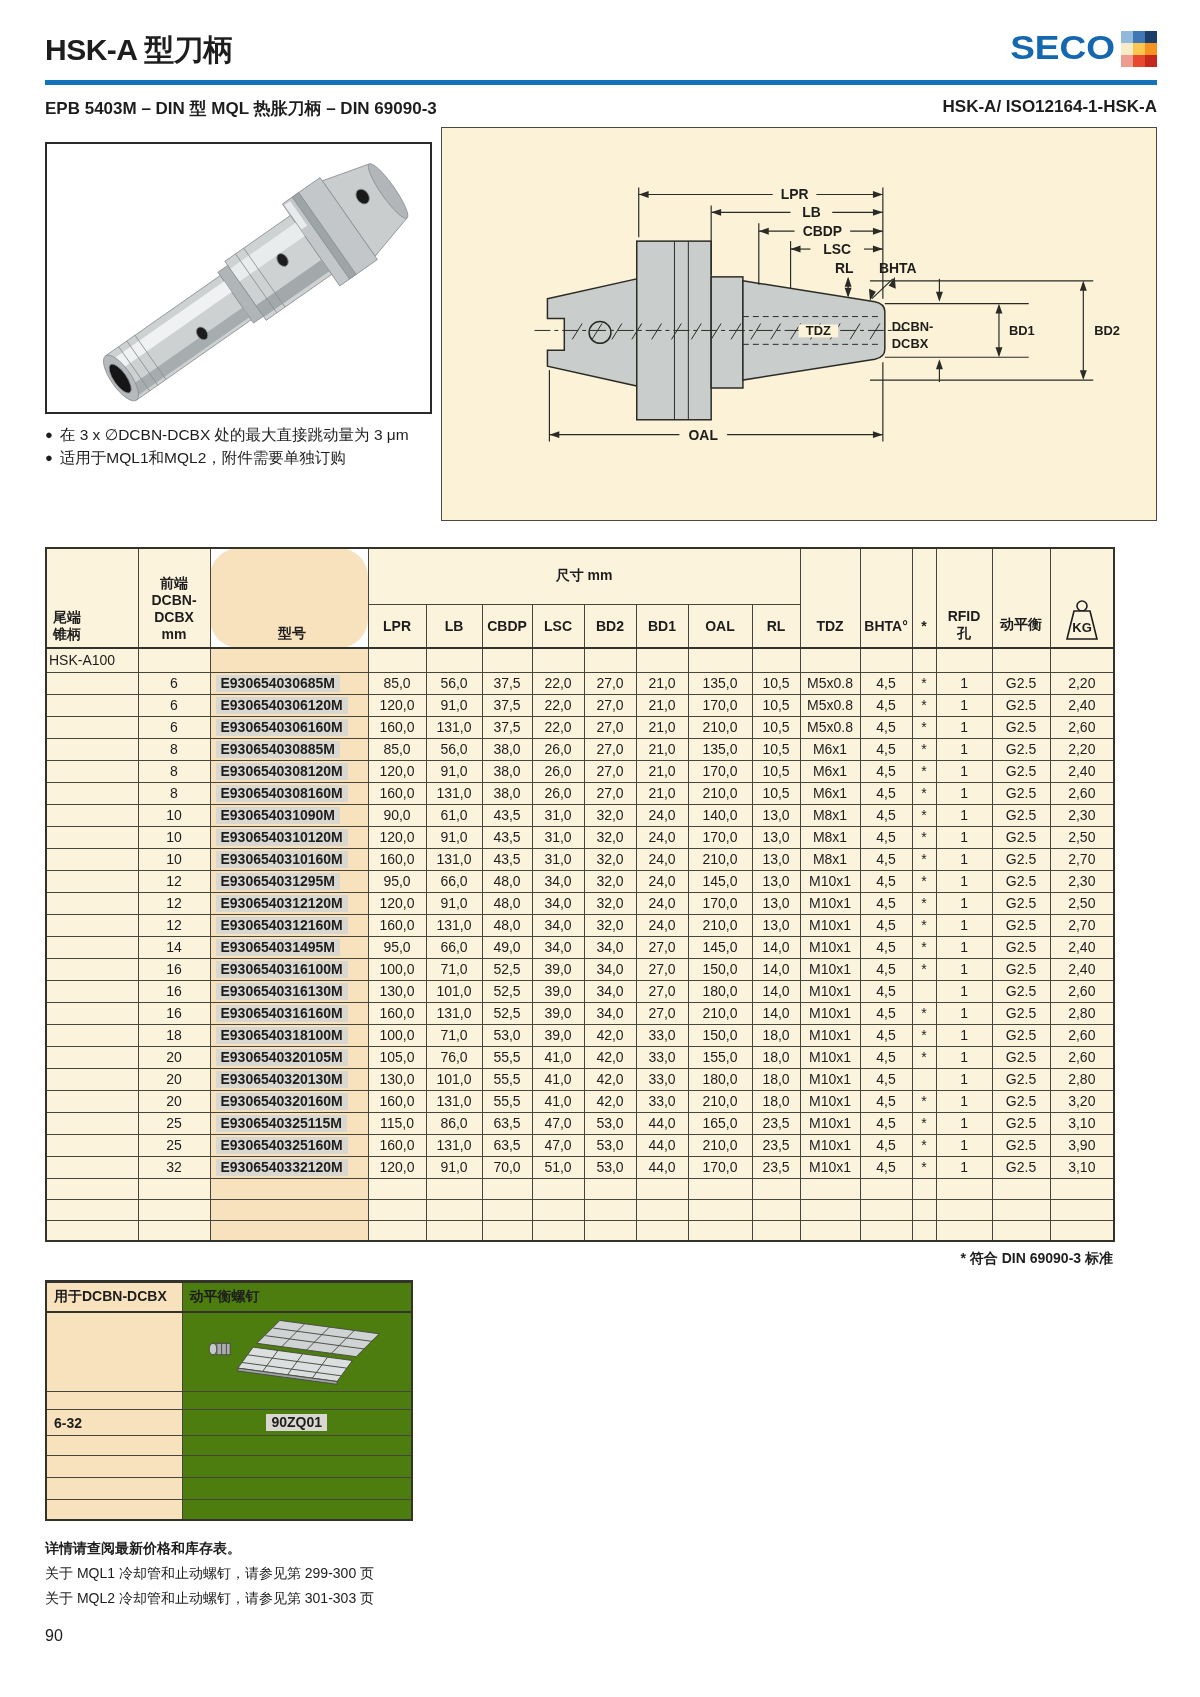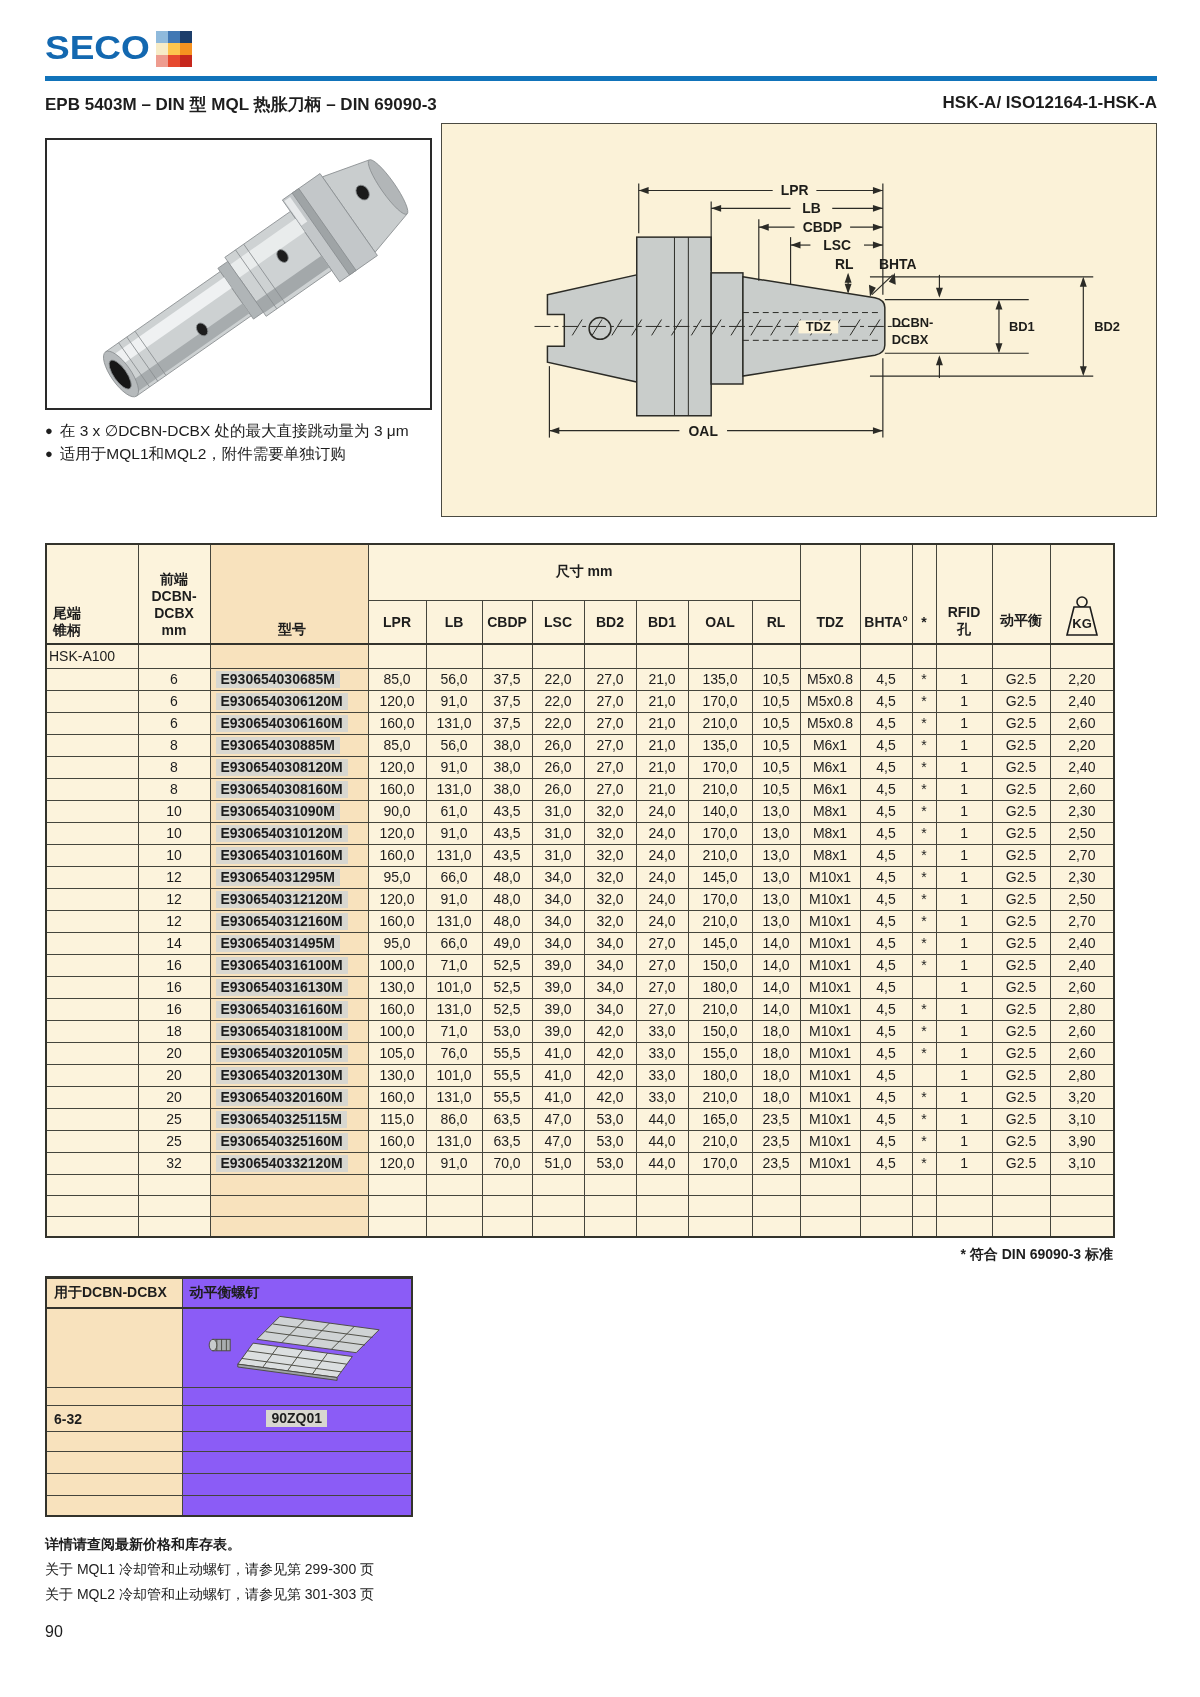--- a/index.html
+++ b/index.html
@@ -36,37 +36,37 @@
     border:1px solid #45453c; padding:0 2px; text-align:center; vertical-align:middle;
     background:#FCF3DC; overflow:hidden; white-space:nowrap;
   }
   table.main thead th { font-weight:bold; }
   table.main thead tr.hr1 th { height:56px; }
   table.main thead tr.hr2 th { height:44px; }
   table.main thead { border-bottom:2.5px solid #33332c; }
   .peach { background:#F8E2BD !important; }
   .h-tail { text-align:left !important; vertical-align:bottom !important; padding:0 0 4px 6px !important; white-space:pre-line !important; line-height:17px; }
   .h-front { vertical-align:bottom !important; white-space:pre-line !important; line-height:17px; padding-bottom:4px !important; }
-  .h-model { text-align:left; vertical-align:bottom !important; padding:0 0 4px 6px !important; }
+  .h-model { text-align:left; vertical-align:bottom !important; padding:0 0 4px 6px !important;border-radius:29px; }
   .h-bot { vertical-align:bottom !important; padding-bottom:13px !important; }
   .h-bot2 { vertical-align:bottom !important; white-space:pre-line !important; line-height:17px; padding-bottom:5px !important; }
   .h-kg { vertical-align:bottom !important; padding-bottom:3px !important; }
   table.main tbody td { height:22px; line-height:18px; }
   table.main tbody tr.group-row td { height:24px; }
   table.main tbody tr.group-row td:first-child { font-weight:normal; text-align:left; }
   table.main tbody tr.empty-row td { height:21px; }
   td.model-cell { text-align:left !important; padding-left:5px !important;margin-left:40px; }
   .hl { background:#D8D7D0; padding:0 5px; font-weight:bold; display:inline-block; line-height:17px; }
 
   .footnote { width:1068px; text-align:right; font-size:14px; font-weight:bold; margin-top:8px; }
 
   
   .acc-heading { font-size:20px; font-weight:normal; margin-top:28px; color:#222; }
   table.acc { border-collapse:collapse; table-layout:fixed; width:368px; margin-top:12px; border:2px solid #33332c; border-top-width:3px; font-size:14px; }
-  table.acc th, table.acc td { border:1px solid #45453c; background:#8b5cf6; overflow:hidden; white-space:nowrap; }
+  table.acc th, table.acc td { border:1px solid #45453c; background:#4d7c0f; overflow:hidden; white-space:nowrap; }
   table.acc col.c1 { width:136px; }
   table.acc th { height:30px; font-weight:bold; text-align:left; padding-left:7px; border-bottom:2px solid #33332c; }
   table.acc td.img-cell { height:80px; text-align:center; vertical-align:middle; }
   table.acc .r0 td { height:18px; }
   table.acc .r1 td { height:26px; }
   table.acc .r2 td { height:20px; }
   table.acc .r3 td, table.acc .r4 td { height:22px; }
   table.acc .r5 td { height:20px; }
   table.acc td.k { font-weight:bold; padding-left:7px; }
   table.acc td.v { text-align:center;margin-left:8px; }
@@ -74,20 +74,21 @@
   .closing { margin-top:15px; font-size:14px; line-height:25px; }
   .closing .b1 { font-weight:bold; }
   .pagenum { font-size:16px; margin-top:16px; }
 </style>
 </head>
 <body>
 
 <div class="content">
 
   <div class="masthead">
+    <div class="page-title">HSK-A 型刀柄</div>
     <div class="logo">
       <div class="logo-text">SECO</div>
       <div class="mosaic" id="logo-mosaic">
           <div style="background: rgb(143, 186, 220);"></div>
           <div style="background: rgb(65, 120, 180);"></div>
           <div style="background: rgb(29, 62, 107);"></div>
           <div style="background: rgb(247, 236, 199);"></div>
           <div style="background: rgb(253, 198, 79);"></div>
           <div style="background: rgb(246, 146, 32);"></div>
           <div style="background: rgb(238, 156, 143);"></div>

